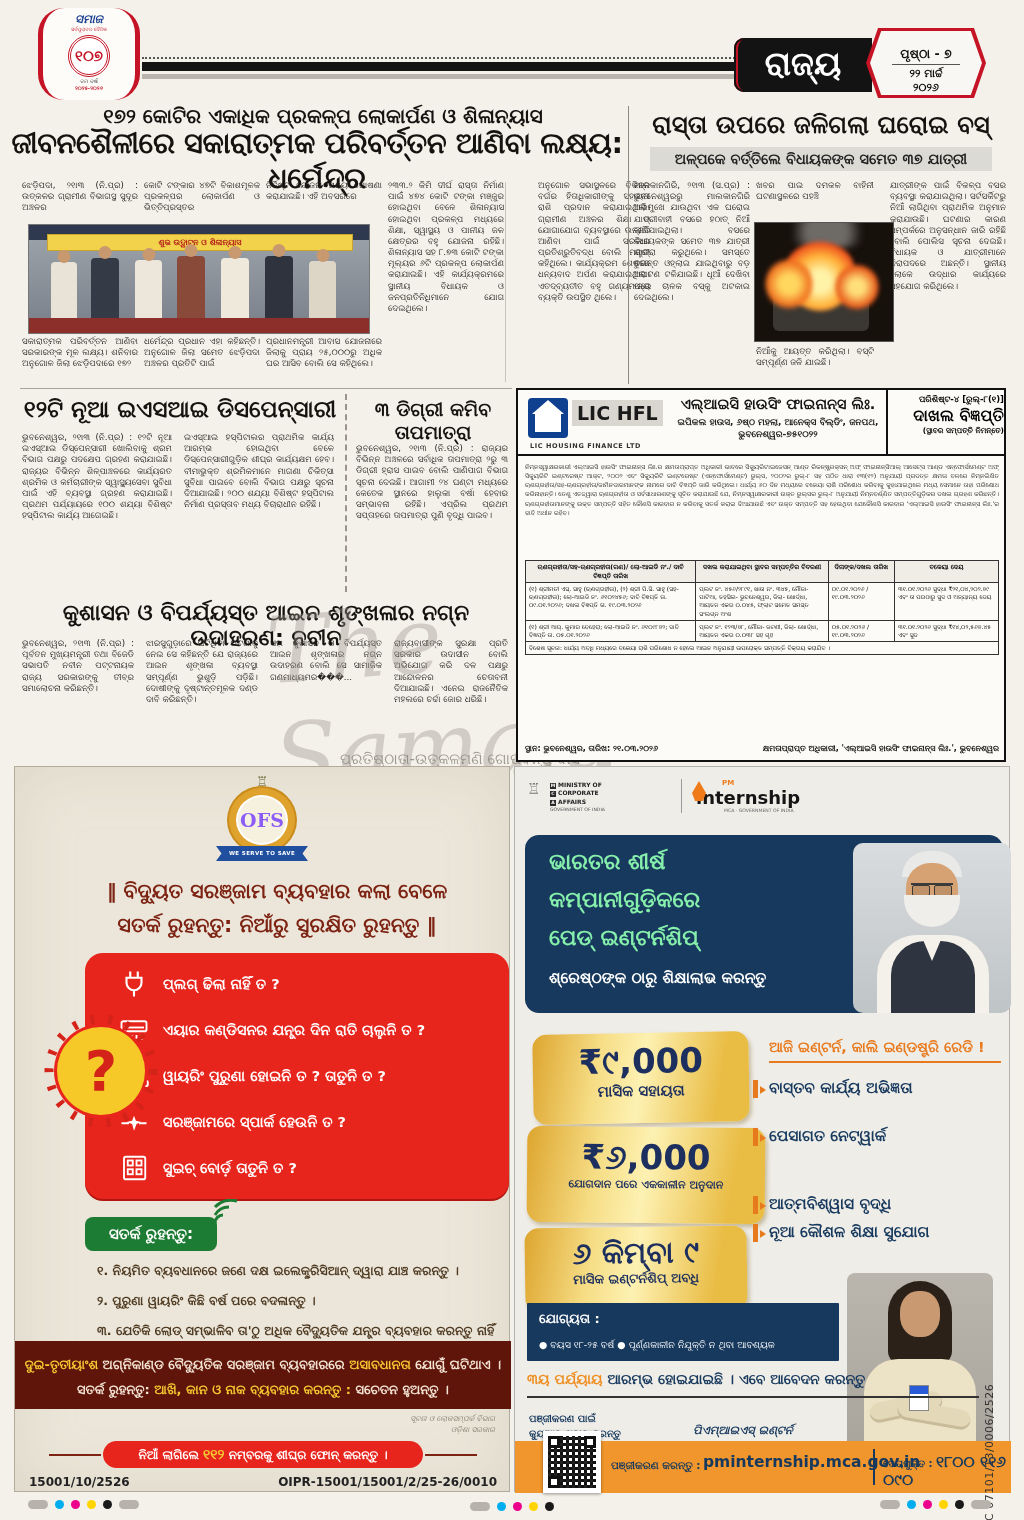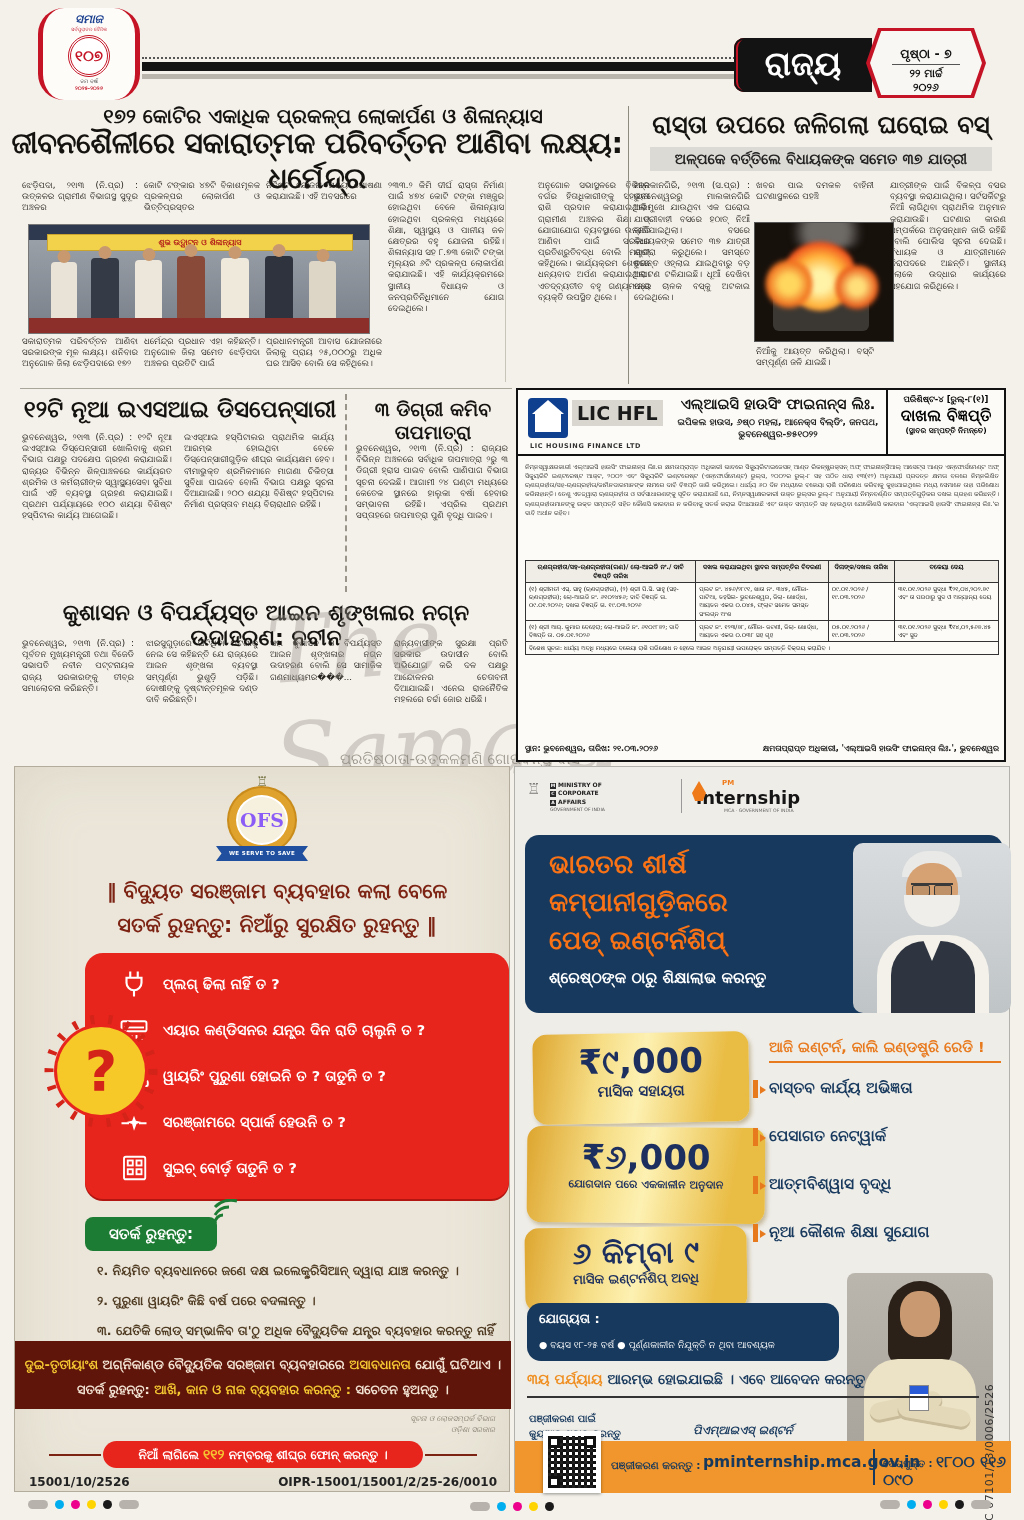--- a/index.html
+++ b/index.html
@@ -55,21 +55,21 @@
   .lic { left:516px; top:388px; width:490px; height:374px; background:#fcfbf7; border:2px solid #111; }
   .lic-head { position:absolute; left:0; top:0; width:100%; height:66px; border-bottom:2px solid #111; }
   .lic-logo-house { position:absolute; left:10px; top:8px; width:40px; height:40px; background:#0f3f8f; border-radius:4px; }
   .lic-logo-house::before { content:""; position:absolute; left:7px; top:16px; width:26px; height:18px; background:#fff; }
   .lic-logo-house::after { content:""; position:absolute; left:4px; top:2px; width:0; height:0; border-left:16px solid transparent; border-right:16px solid transparent; border-bottom:14px solid #fff; }
   .lic-logo-txt { position:absolute; left:54px; top:10px; font-size:19px; font-weight:bold; color:#1a1a1a; background:#d9d6cf; padding:2px 5px; }
   .lic-logo-sub { position:absolute; left:12px; top:52px; font-size:6.5px; color:#333; letter-spacing:0.6px; font-weight:bold; }
   .lic-title { position:absolute; left:152px; top:6px; width:216px; text-align:center; }
   .lic-title .t1 { font-size:14.5px; font-weight:bold; color:#111; }
   .lic-title .t2 { font-size:9px; font-weight:bold; color:#222; line-height:1.35; margin-top:3px; }
-  .lic-right { position:absolute; right:0; top:0; width:118px; height:64px; border-left:2px solid #111; text-align:center; padding-top:4px; }
+  .lic-right { position:absolute; right:0; top:0; width:118px; height:64px; border-left:2px solid #111; text-align:right; padding-top:4px; }
   .lic-right .r1 { font-size:8.5px; font-weight:bold; }
   .lic-right .r2 { font-size:16px; font-weight:bold; margin:1px 0; }
   .lic-right .r3 { font-size:7.5px; font-weight:bold; }
   .lic-fine { position:absolute; left:7px; top:72px; width:474px; height:94px; font-size:6.3px; line-height:1.45; }
   .lic-table { position:absolute; left:7px; top:170px; width:474px; border-collapse:collapse; }
   .lic-table th, .lic-table td { border:1px solid #333; font-size:6px; line-height:1.35; padding:2px 3px; vertical-align:top; text-align:left; }
   .lic-table th { text-align:center; font-size:6.4px; background:#efede6; }
   .lic-foot { position:absolute; left:7px; bottom:6px; width:474px; font-size:8px; font-weight:bold; color:#111; }
 
   
@@ -105,21 +105,21 @@
   .mca-emblem { float:left; width:18px; height:34px; margin-right:5px; color:#7a7a78; font-size:15px; line-height:1.1; }
   .mca-line { font-size:6px; font-weight:bold; color:#222; line-height:1.4; }
   .mca-line .sq { display:inline-block; width:6px; height:6px; background:#2a2a2a; color:#fff; font-size:4.5px; text-align:center; line-height:6px; margin-right:2px; }
   .mca-gov { font-size:4.6px; color:#555; margin-top:1px; }
   .pm-logo { position:absolute; left:166px; top:12px; width:170px; border-left:1px solid #999; padding-left:12px; }
   .pm-flame { position:absolute; left:10px; top:2px; width:14px; height:20px; background:#ef7a1a; clip-path:polygon(50% 0,100% 60%,78% 100%,22% 100%,0 60%); }
   .pm-pm { font-size:7px; font-weight:bold; color:#ef7a1a; margin-left:28px; }
   .pm-word { font-size:18px; font-weight:bold; color:#151515; margin-left:2px; }
   .pm-tag { font-size:4.6px; color:#666; margin-left:30px; }
   .pm-banner { position:absolute; left:10px; top:68px; width:478px; height:178px; background:#17395d; border-radius:14px; }
-  .pm-t { position:absolute; left:24px; font-size:26px; font-weight:bold; color:#f97316; }
+  .pm-t { position:absolute; left:24px; font-size:22px; font-weight:bold; color:#86efac; }
   .pm-sub { position:absolute; left:24px; top:134px; font-size:15.5px; font-weight:bold; color:#fff; }
   .modi { position:absolute; left:328px; top:8px; width:158px; height:170px; border-radius:10px; background:linear-gradient(#d9dcde,#bfc4c7); overflow:hidden; }
   .m-hair { position:absolute; left:49px; top:8px; width:60px; height:26px; border-radius:30px 30px 0 0; background:#e9e9e7; }
   .m-face { position:absolute; left:53px; top:20px; width:52px; height:54px; border-radius:46%; background:#d7a273; }
   .m-glass { position:absolute; left:58px; top:40px; width:42px; height:9px; border-top:2px solid #3a3a3a; }
   .m-glass::before, .m-glass::after { content:""; position:absolute; top:0; width:16px; height:9px; background:rgba(40,40,40,0.14); border:1px solid #3a3a3a; border-radius:2px; }
   .m-glass::before { left:1px; } .m-glass::after { right:1px; }
   .m-beard { position:absolute; left:51px; top:52px; width:56px; height:32px; border-radius:0 0 28px 28px; background:#efeeea; }
   .m-kurta { position:absolute; left:24px; top:92px; width:112px; height:80px; border-radius:40px 40px 0 0; background:#f3f1ea; }
   .m-vest { position:absolute; left:38px; top:98px; width:84px; height:74px; border-radius:34px 34px 0 0; background:#2e3440; }
@@ -131,21 +131,21 @@
   .ben { position:absolute; left:254px; font-size:15.5px; font-weight:bold; color:#17395d; }
   .ben::before { content:""; position:absolute; left:-16px; top:1px; width:5px; height:18px; background:#e87a1e; }
   .ben::after { content:""; position:absolute; left:-9px; top:7px; width:0; height:0; border-top:4px solid transparent; border-bottom:4px solid transparent; border-left:6px solid #e87a1e; }
   .woman { position:absolute; left:332px; top:506px; width:146px; height:192px; border-radius:8px; background:linear-gradient(#bab6ae,#a7a39b); overflow:hidden; }
   .w-hair { position:absolute; left:41px; top:8px; width:64px; height:84px; border-radius:32px 32px 14px 14px; background:#2b2118; }
   .w-face { position:absolute; left:53px; top:18px; width:40px; height:46px; border-radius:45%; background:#c99a72; }
   .w-body { position:absolute; left:17px; top:86px; width:112px; height:106px; border-radius:34px 34px 0 0; background:#ece3c6; }
   .w-arm { position:absolute; width:74px; height:20px; border-radius:10px; background:#e3d8b8; box-shadow:inset 0 -3px 0 rgba(120,100,60,0.25); }
   .w-badge { position:absolute; left:62px; top:112px; width:20px; height:26px; background:#fff; border:1px solid #888; }
   .w-badge::before { content:""; position:absolute; left:0; top:0; width:100%; height:8px; background:#2a5bd7; }
-  .elig { position:absolute; left:12px; top:536px; width:312px; height:58px; background:#17395d; border-radius:14px; padding:8px 12px; }
+  .elig { position:absolute; left:12px; top:536px; width:312px; height:58px; background:#17395d; border-radius:1px; padding:8px 12px; }
   .elig .e1 { color:#fff; font-weight:bold; font-size:13px; }
   .elig .e2 { color:#fff; font-size:9.5px; margin-top:12px; }
   .phase { position:absolute; left:12px; top:604px; width:452px; font-size:14px; font-weight:bold; border-bottom:2px solid #333; padding-bottom:8px; }
   .phase .pa { color:#ef8e1f; } .phase .pb2 { color:#17395d; }
   .qrnote { position:absolute; left:14px; top:644px; font-size:10px; font-weight:bold; color:#17395d; line-height:1.5; }
   .pm-caption { position:absolute; left:178px; top:656px; font-size:11.5px; font-style:italic; font-weight:bold; color:#17395d; }
   .pm-bar { position:absolute; left:0; top:674px; width:496px; height:52px; background:#f0962c; }
   .qr { position:absolute; left:28px; top:664px; width:58px; height:62px; background:#fff; padding:5px; box-shadow:0 1px 3px rgba(0,0,0,0.4); }
   .qr-in { width:100%; height:100%; background:repeating-linear-gradient(0deg,#111 0 3px,transparent 3px 6px),repeating-linear-gradient(90deg,#111 0 3px,transparent 3px 6px); background-blend-mode:screen; position:relative; }
   .qr-eye { position:absolute; width:12px; height:12px; border:3px solid #111; background:#fff; }
@@ -433,21 +433,21 @@
       <div class="lbl odia" style="font-size:11px;">ଯୋଗଦାନ ପରେ ଏକକାଳୀନ ଅନୁଦାନ</div>
     </div>
     <div class="badge" style="left:10px;top:460px;width:222px;height:84px;transform:rotate(-0.8deg);">
       <div class="amt odia" style="font-size:30px;margin-top:8px;">୬ କିମ୍ବା ୯</div>
       <div class="lbl odia" style="font-size:13px;">ମାସିକ ଇଣ୍ଟର୍ନଶିପ୍ ଅବଧି</div>
     </div>
 
     <div class="ben-title odia">ଆଜି ଇଣ୍ଟର୍ନ, କାଲି ଇଣ୍ଡଷ୍ଟ୍ରି ରେଡି !</div>
     <div class="ben odia" style="top:312px;">ବାସ୍ତବ କାର୍ଯ୍ୟ ଅଭିଜ୍ଞତା</div>
     <div class="ben odia" style="top:360px;">ପେସାଗତ ନେଟ୍‌ୱାର୍କ</div>
-    <div class="ben odia" style="top:408px;">ଆତ୍ମବିଶ୍ୱାସ ବୃଦ୍ଧି</div>
+    <div class="ben odia" style="top:428px;">ଆତ୍ମବିଶ୍ୱାସ ବୃଦ୍ଧି</div>
     <div class="ben odia" style="top:456px;">ନୂଆ କୌଶଳ ଶିକ୍ଷା ସୁଯୋଗ</div>
 
     <div class="woman">
       <div class="w-hair"></div>
       <div class="w-face"></div>
       <div class="w-body"></div>
       <div class="w-arm" style="left:22px;top:124px;transform:rotate(-12deg);"></div>
       <div class="w-arm" style="left:50px;top:132px;transform:rotate(10deg);"></div>
       <div class="w-badge"></div>
     </div>

